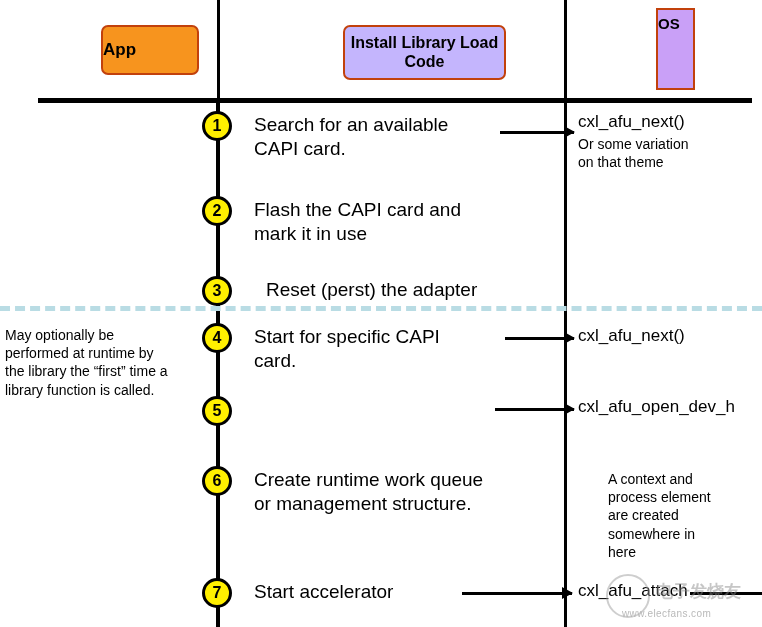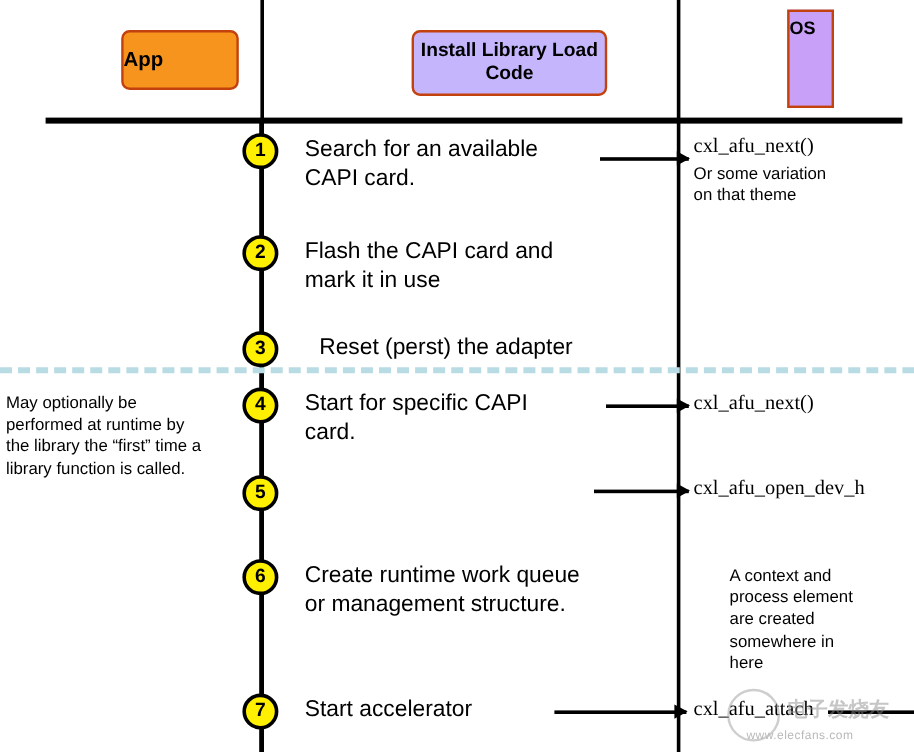--- a/index.html
+++ b/index.html
@@ -118,21 +118,20 @@
     line-height: 1.25;
     white-space: pre-line;
   }
 
   
   .api-label {
     position: absolute;
     font-size: 17px;
     color: #000000;
     white-space: nowrap;
-    font-family: Liberation Serif, serif;
   }
 
   
   .note {
     position: absolute;
     font-size: 14px;
     color: #000000;
     line-height: 1.3;
     white-space: pre-line;
   }

